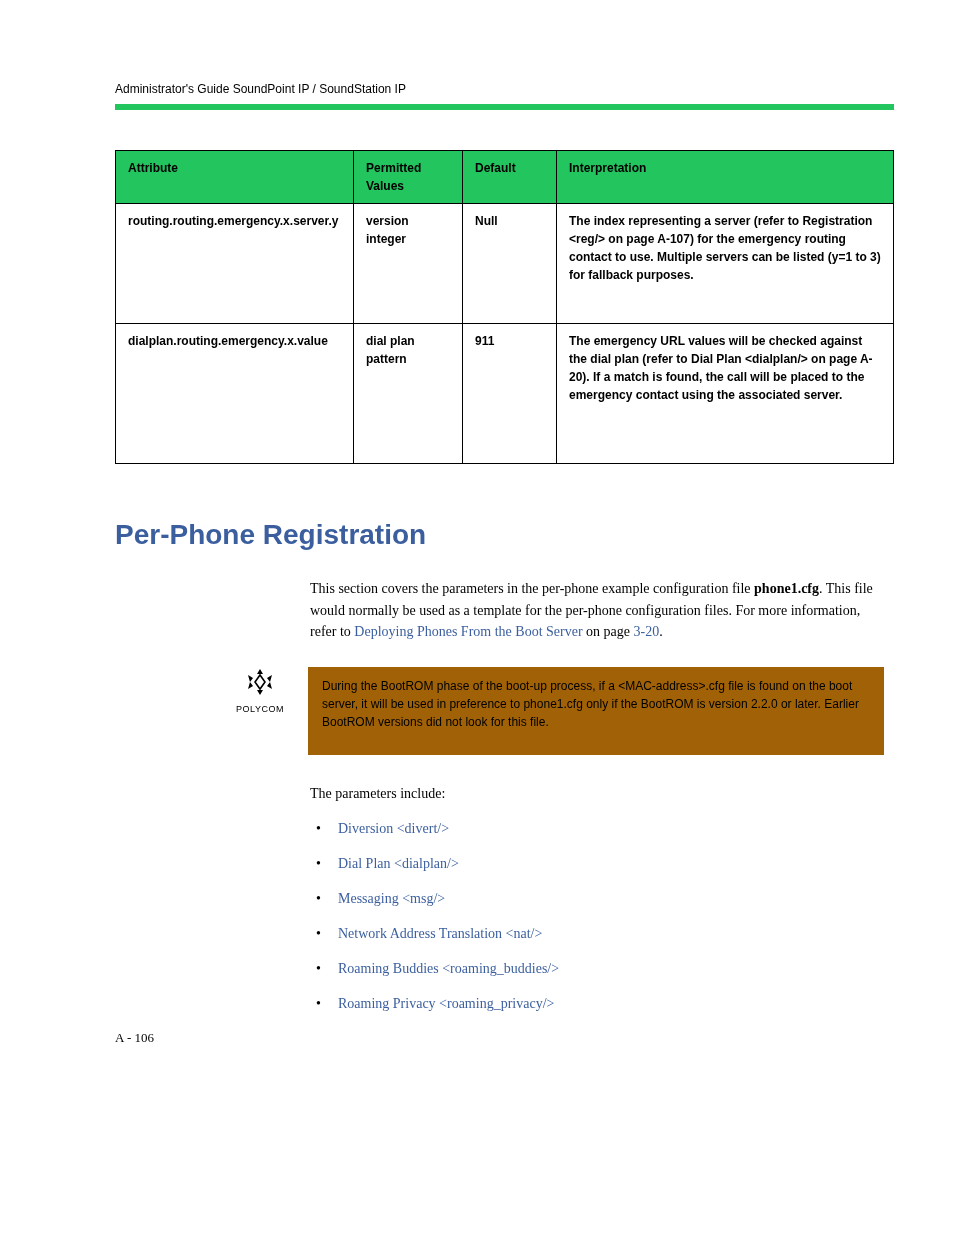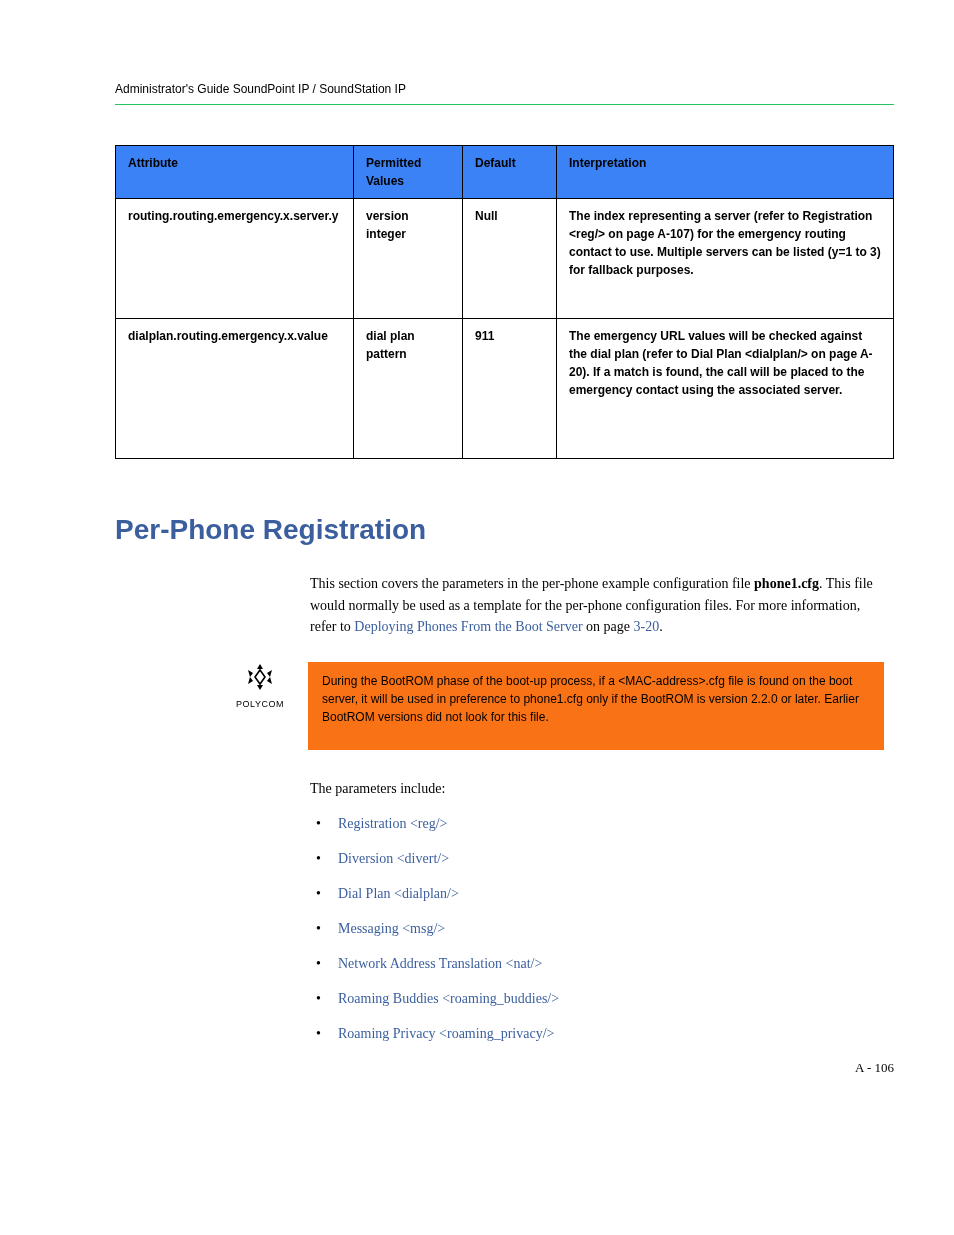--- a/index.html
+++ b/index.html
@@ -10,40 +10,40 @@
       width: 954px;
       margin: 0 auto;
       padding: 80px 60px 60px 60px;
       font-size: 14px;
       line-height: 1.5;
     }
     .header-line {
       font-family: 'Trebuchet MS', Arial, sans-serif;
       font-size: 12px;
       padding-bottom: 6px;
-      border-bottom: 1px solid #22c55e;
+      border-bottom: 6px solid #22c55e;
       margin-bottom: 40px;
       margin-left: 55px;
     }
     table {
       border-collapse: collapse;
       width: calc(100% - 55px);
       margin-left: 55px;
       margin-bottom: 50px;
     }
     th, td {
       border: 1px solid #000;
       padding: 8px 12px;
       text-align: left;
       vertical-align: top;
       font-family: Arial, sans-serif;
       font-size: 12px;
       font-weight: bold;
     }
-    th { background: #3b82f6; height: 42px; }
+    th { background: #22c55e; height: 42px; }
     .row1 td { height: 120px; }
     .row2 td { height: 140px; }
     .col1 { width: 238px; }
     .col2 { width: 109px; }
     .col3 { width: 94px; }
     .col4 { width: auto; }
     h1 {
       font-family: 'Trebuchet MS', 'Arial Narrow', Arial, sans-serif;
       font-weight: bold;
       color: #3b5f9e;
@@ -73,21 +73,21 @@
       margin-top: 2px;
     }
     .polycom-logo svg { display: block; margin: 0 auto 2px auto; }
     .polycom-word {
       font-family: Arial, sans-serif;
       font-size: 9px;
       letter-spacing: 0.5px;
       display: inline-block;
     }
     .note-box {
-      background: #f97316;
+      background: #a16207;
       flex: 1;
       min-height: 88px;
       padding: 10px 14px;
       font-family: Arial, sans-serif;
       font-size: 12px;
     }
     .list-intro { margin-bottom: 14px; }
     ul.list { list-style: none; }
     ul.list li {
       position: relative;
@@ -98,21 +98,20 @@
       content: "•";
       position: absolute;
       left: 6px;
       top: 0;
       color: #000;
       font-size: 14px;
     }
     .footer {
       margin-left: 55px;
       font-size: 13px;
-      text-align: right;
     }
   </style>
 </head>
 <body>
 
 <div class="header-line">Administrator's Guide SoundPoint IP / SoundStation IP</div>
 
 <table>
   <thead>
     <tr>
@@ -158,21 +157,20 @@
       <polygon points="15,6 20,13 15,20 10,13" fill="none" stroke="#000" stroke-width="1.6"></polygon>
     </svg>
     <span class="polycom-word">POLYCOM</span>
   </div>
   <div class="note-box">During the BootROM phase of the boot-up process, if a &lt;MAC-address&gt;.cfg file is found on the boot server, it will be used in preference to phone1.cfg only if the BootROM is version 2.2.0 or later. Earlier BootROM versions did not look for this file.</div>
 </div>
 
 <div class="indented-block">
   <p class="list-intro">The parameters include:</p>
   <ul class="list">
-    <li><a href="#">Registration &lt;reg/&gt;</a></li>
     <li><a href="#">Diversion &lt;divert/&gt;</a></li>
     <li><a href="#">Dial Plan &lt;dialplan/&gt;</a></li>
     <li><a href="#">Messaging &lt;msg/&gt;</a></li>
     <li><a href="#">Network Address Translation &lt;nat/&gt;</a></li>
     <li><a href="#">Roaming Buddies &lt;roaming_buddies/&gt;</a></li>
     <li><a href="#">Roaming Privacy &lt;roaming_privacy/&gt;</a></li>
   </ul>
 </div>
 
 <div class="footer">A - 106</div>

